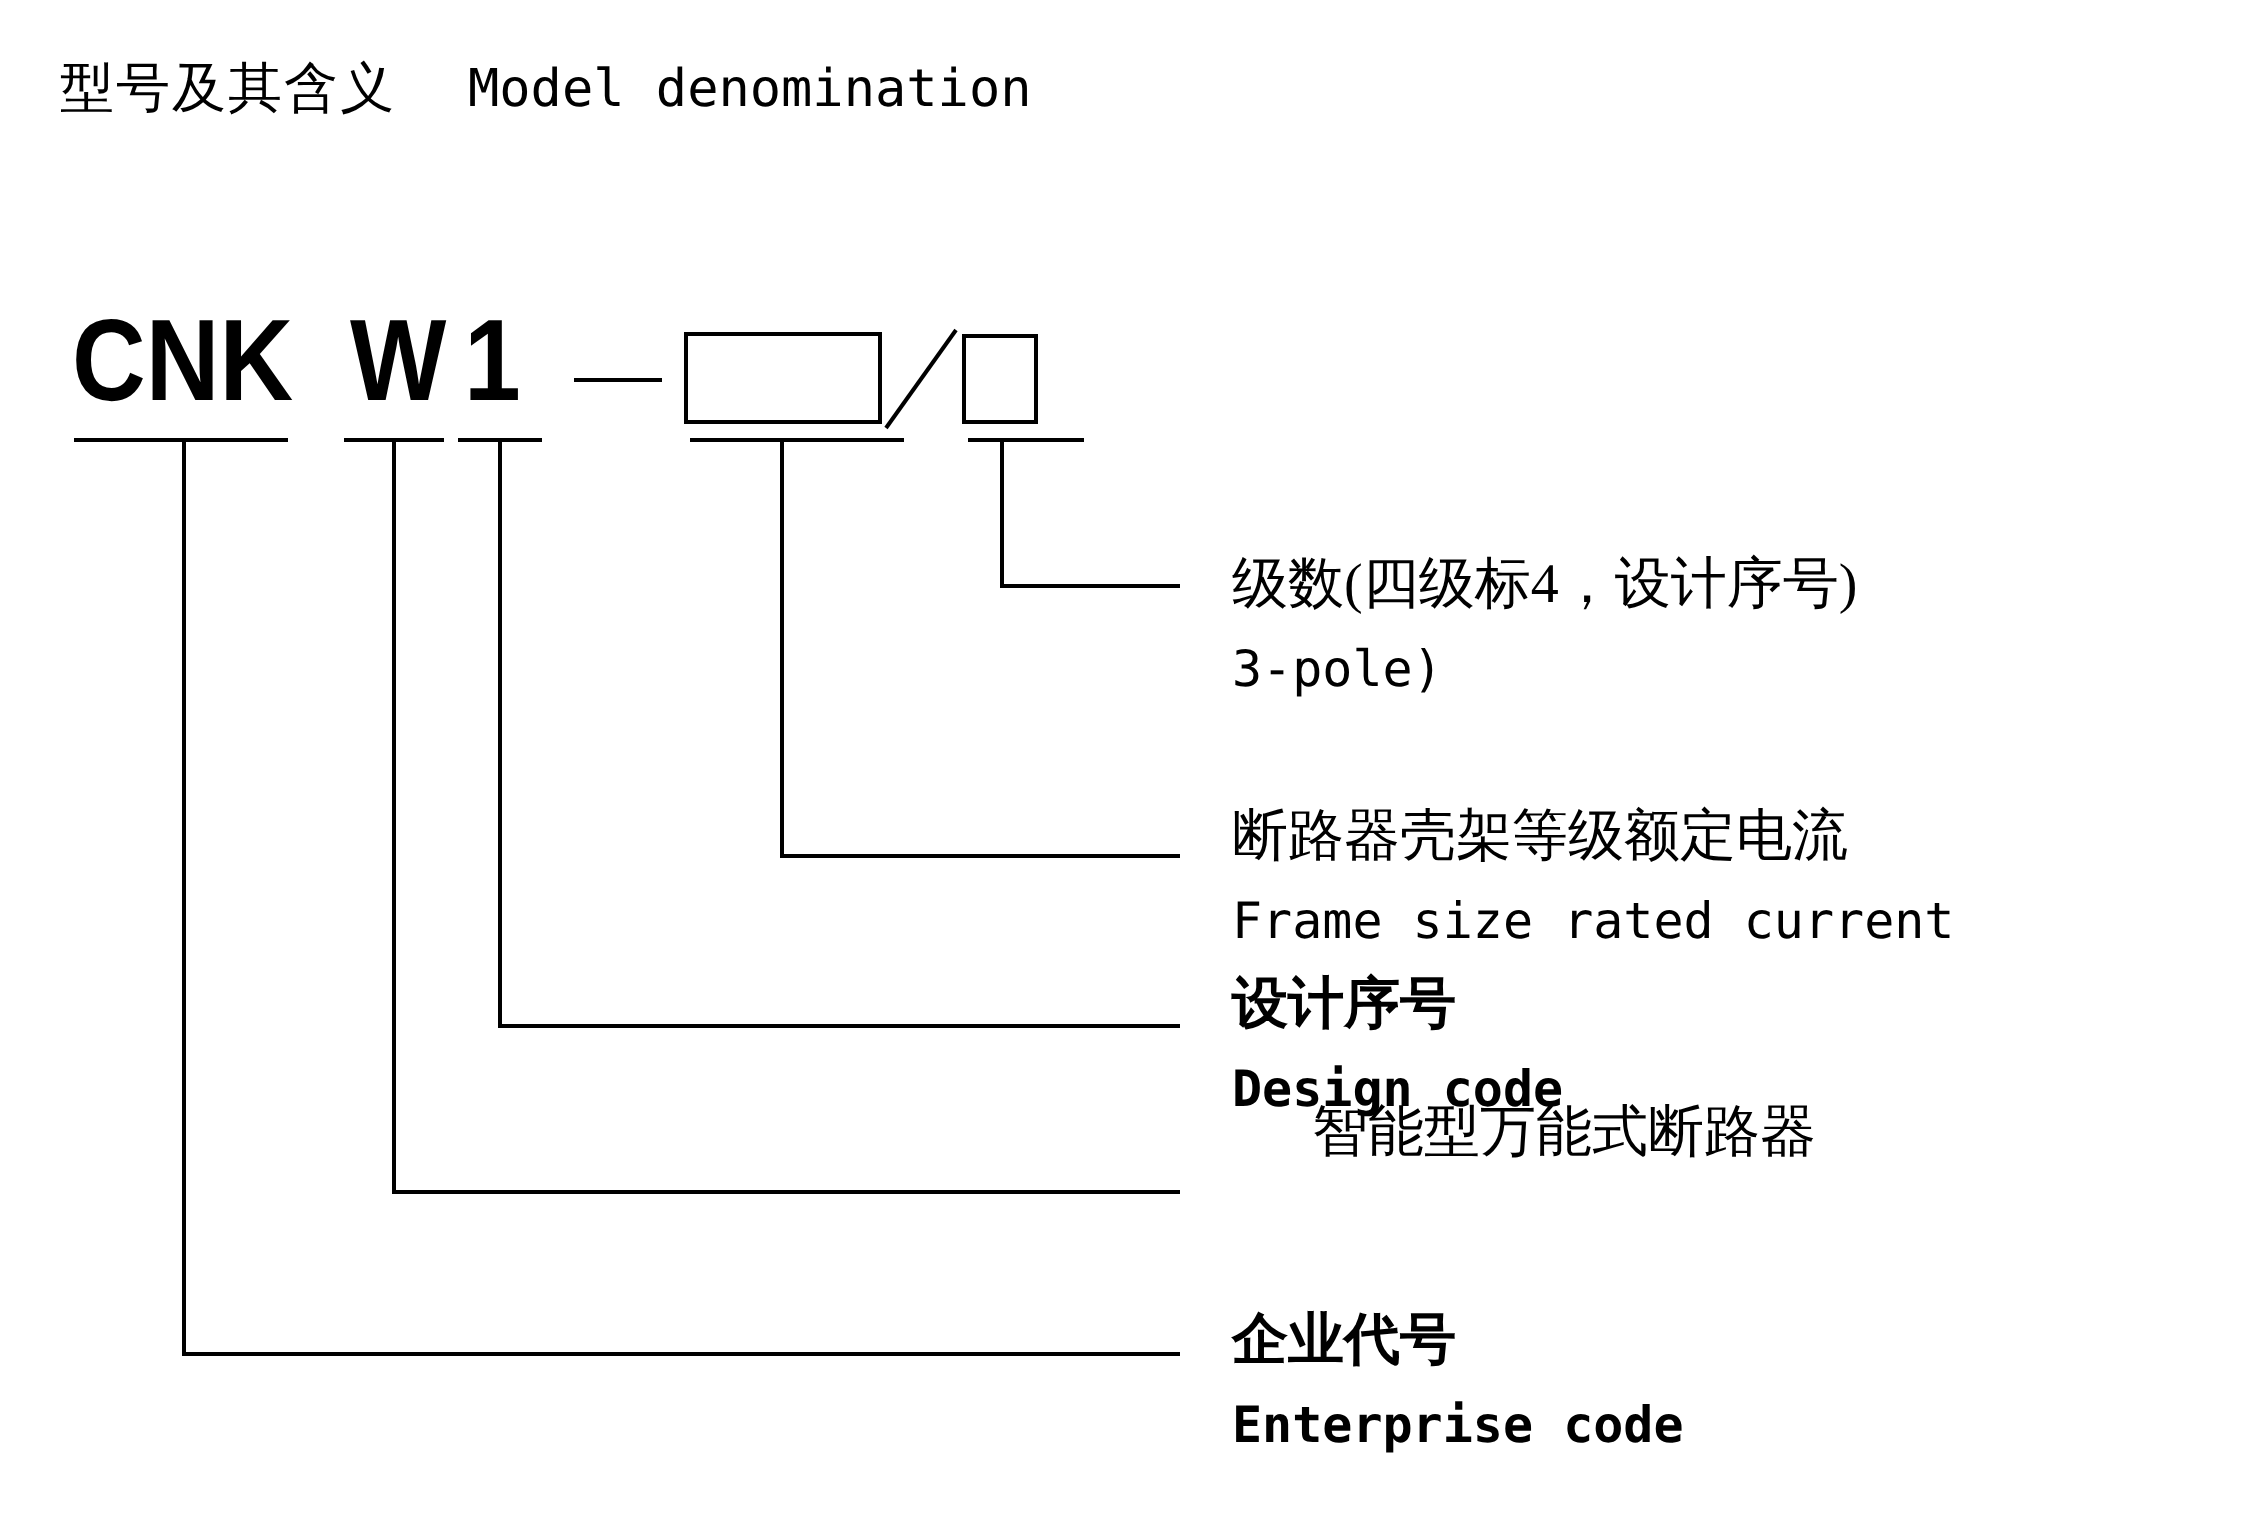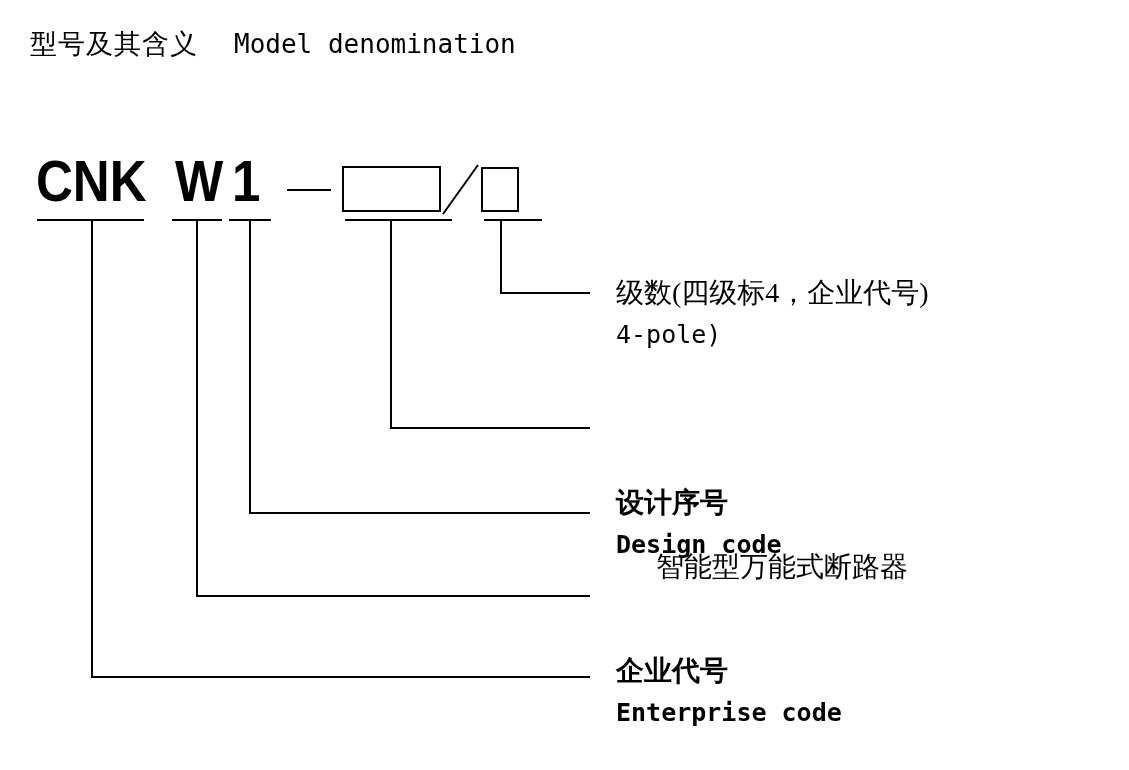--- a/index.html
+++ b/index.html
@@ -132,24 +132,28 @@
   <div class="vline" style="left:249px; top:219px; height:295px;"></div>
   <div class="hline" style="left:249px; top:512px; width:341px;"></div>
 
   <div class="vline" style="left:196px; top:219px; height:378px;"></div>
   <div class="hline" style="left:196px; top:595px; width:394px;"></div>
 
   <div class="vline" style="left:91px; top:219px; height:459px;"></div>
   <div class="hline" style="left:91px; top:676px; width:499px;"></div>
 
   <div class="note" style="top:272px;">
-    <div class="note-cn">级数(四级标4，企业代号)</div>
-    <div class="note-en">4-pole)</div>
+    <div class="note-cn">级数(四级标4，设计序号)</div>
+    <div class="note-en">3-pole)</div>
   </div>
 
+  <div class="note" style="top:398px;">
+    <div class="note-cn">断路器壳架等级额定电流</div>
+    <div class="note-en">Frame size rated current</div>
+  </div>
 
   <div class="note" style="top:482px;font-weight:bold;">
     <div class="note-cn">设计序号</div>
     <div class="note-en">Design code</div>
   </div>
 
   <div class="note" style="top:546px;margin-left:40px;">
     <div class="note-cn">智能型万能式断路器</div>
   </div>
 

